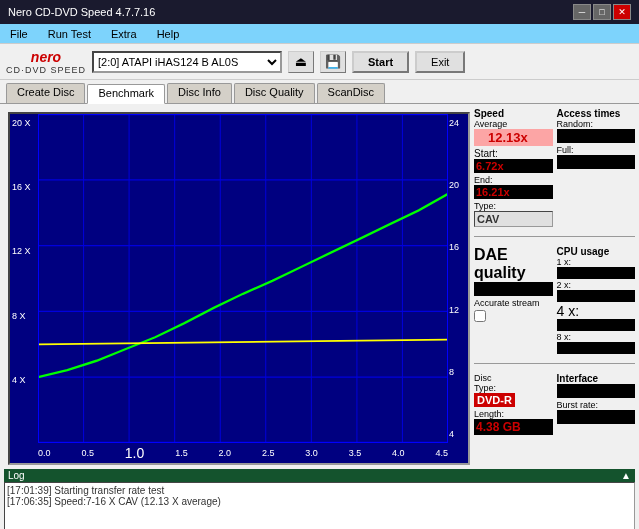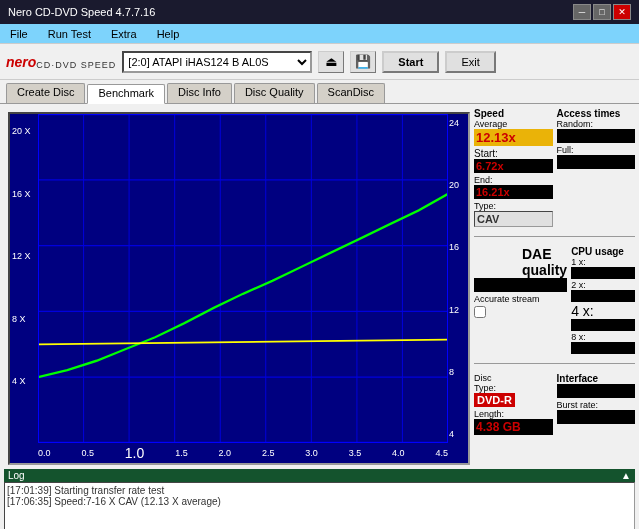--- a/index.html
+++ b/index.html
@@ -11,21 +11,21 @@
     .title-bar-controls { display: flex; gap: 2px; }
     .title-btn { width: 18px; height: 16px; background: #666; border: 1px solid #888; color: white; font-size: 9px; display: flex; align-items: center; justify-content: center; cursor: pointer; }
     .title-btn.close { background: #c00; }
 
     
     .menu-bar { background: #7dd3fc; border-bottom: 1px solid #ccc; display: flex; align-items: center; padding: 2px 4px; height: 20px; gap: 8px; }
     .menu-item { padding: 1px 6px; font-size: 11px; cursor: pointer; }
 
     
     .toolbar { background: #f0f0f0; border-bottom: 1px solid #ccc; display: flex; align-items: center; padding: 3px 6px; gap: 6px; height: 36px; }
-    .nero-logo { display: flex; flex-direction: row; align-items: flex-end; }
+    .nero-logo { display: flex; flex-direction: column; align-items: center; }
     .nero-logo .nero-text { font-size: 14px; font-weight: bold; color: #cc0000; font-style: italic; }
     .nero-logo .speed-text { font-size: 9px; color: #333; letter-spacing: 1px; }
     .drive-select { height: 22px; border: 2px inset #999; background: white; font-size: 11px; width: 190px; }
     .toolbar-btn { width: 26px; height: 22px; background: #e0e0e0; border: 1px outset #ccc; display: flex; align-items: center; justify-content: center; cursor: pointer; font-size: 13px; }
     .start-btn { background: #e0e0e0; border: 2px outset #ccc; padding: 3px 14px; font-size: 11px; cursor: pointer; font-weight: bold; }
     .exit-btn { background: #e0e0e0; border: 2px outset #ccc; padding: 3px 14px; font-size: 11px; cursor: pointer; }
 
     
     .tabs { display: flex; background: #f0f0f0; border-bottom: 1px solid #999; padding: 3px 6px 0; gap: 2px; height: 24px; }
     .tab { padding: 2px 10px; border: 1px solid #999; border-bottom: none; background: #d4d0c8; font-size: 11px; cursor: pointer; border-radius: 2px 2px 0 0; }
@@ -86,21 +86,21 @@
   <div class="tab">Disc Quality</div>
   <div class="tab">ScanDisc</div>
 </div>
 
 <div class="content-wrapper">
   <div class="main-content">
 
     <div style="flex:1; display:flex; flex-direction:column; padding:4px 0 0 4px;">
       <div class="chart-container" style="flex:1; position:relative;">
 
-        <div style="position:absolute; left:0; top:8px; bottom:20px; width:28px; display:flex; flex-direction:column; justify-content:space-between; padding:4px 2px; z-index:10;">
+        <div style="position:absolute; left:0; top:0; bottom:20px; width:28px; display:flex; flex-direction:column; justify-content:space-between; padding:4px 2px; z-index:10;">
           <span style="color:white;font-size:9px;">20 X</span>
           <span style="color:white;font-size:9px;">16 X</span>
           <span style="color:white;font-size:9px;">12 X</span>
           <span style="color:white;font-size:9px;">8 X</span>
           <span style="color:white;font-size:9px;">4 X</span>
           <span style="color:white;font-size:9px;"></span>
         </div>
 
         <svg class="chart-svg" viewBox="0 0 420 280" preserveAspectRatio="none" style="position:absolute;left:28px;right:20px;top:0;bottom:20px;width:calc(100% - 48px);height:calc(100% - 20px);">
 
@@ -155,21 +155,21 @@
       </div>
     </div>
 
     <div class="right-panel" style="width:165px; padding:4px 4px 0 0; font-size:10px;">
 
       <div style="display:flex; gap:4px; margin-bottom:3px;">
 
         <div style="flex:1;">
           <div style="font-size:10px;font-weight:bold;">Speed</div>
           <div style="font-size:9px;">Average</div>
-          <div style="font-size:13px;font-weight:bold;color:#cc0000;background:#eab308;padding:1px 2px;">12.13x</div>
+          <div style="font-size:13px;font-weight:bold;color:#cc0000;background:#fca5a5;padding:1px 14px;">12.13x</div>
           <div style="font-size:10px;margin-top:2px;">Start:</div>
           <div style="font-size:11px;font-weight:bold;color:#cc0000;background:black;padding:1px 2px;">6.72x</div>
           <div style="font-size:9px;margin-top:2px;">End:</div>
           <div style="font-size:11px;font-weight:bold;color:#cc0000;background:black;padding:1px 2px;">16.21x</div>
           <div style="font-size:9px;margin-top:2px;">Type:</div>
           <div style="font-size:11px;font-weight:bold;color:#333;background:#e0e0e0;padding:1px 2px;border:1px inset #999;">CAV</div>
         </div>
 
         <div style="flex:1;">
           <div style="font-size:10px;font-weight:bold;">Access times</div>
@@ -178,21 +178,21 @@
           <div style="font-size:9px;">Full:</div>
           <div style="background:black;height:14px;width:100%;"></div>
         </div>
       </div>
 
       <div style="border-top:1px solid #999;margin-bottom:3px;"></div>
 
       <div style="display:flex; gap:4px; margin-bottom:3px;">
 
         <div style="flex:1;">
-          <div style="font-size:14px;font-weight:bold;margin-left:48px;">DAE quality</div>
+          <div style="font-size:16px;font-weight:bold;">DAE quality</div>
           <div style="background:black;height:14px;width:100%;margin-bottom:2px;"></div>
           <div style="font-size:9px;">Accurate stream</div>
           <div style="margin-top:2px;display:flex;align-items:center;">
             <input type="checkbox" style="width: 12px; height: 12px;">
           </div>
         </div>
 
         <div style="flex:1;">
           <div style="font-size:10px;font-weight:bold;">CPU usage</div>
           <div style="font-size:9px;">1 x:</div>

